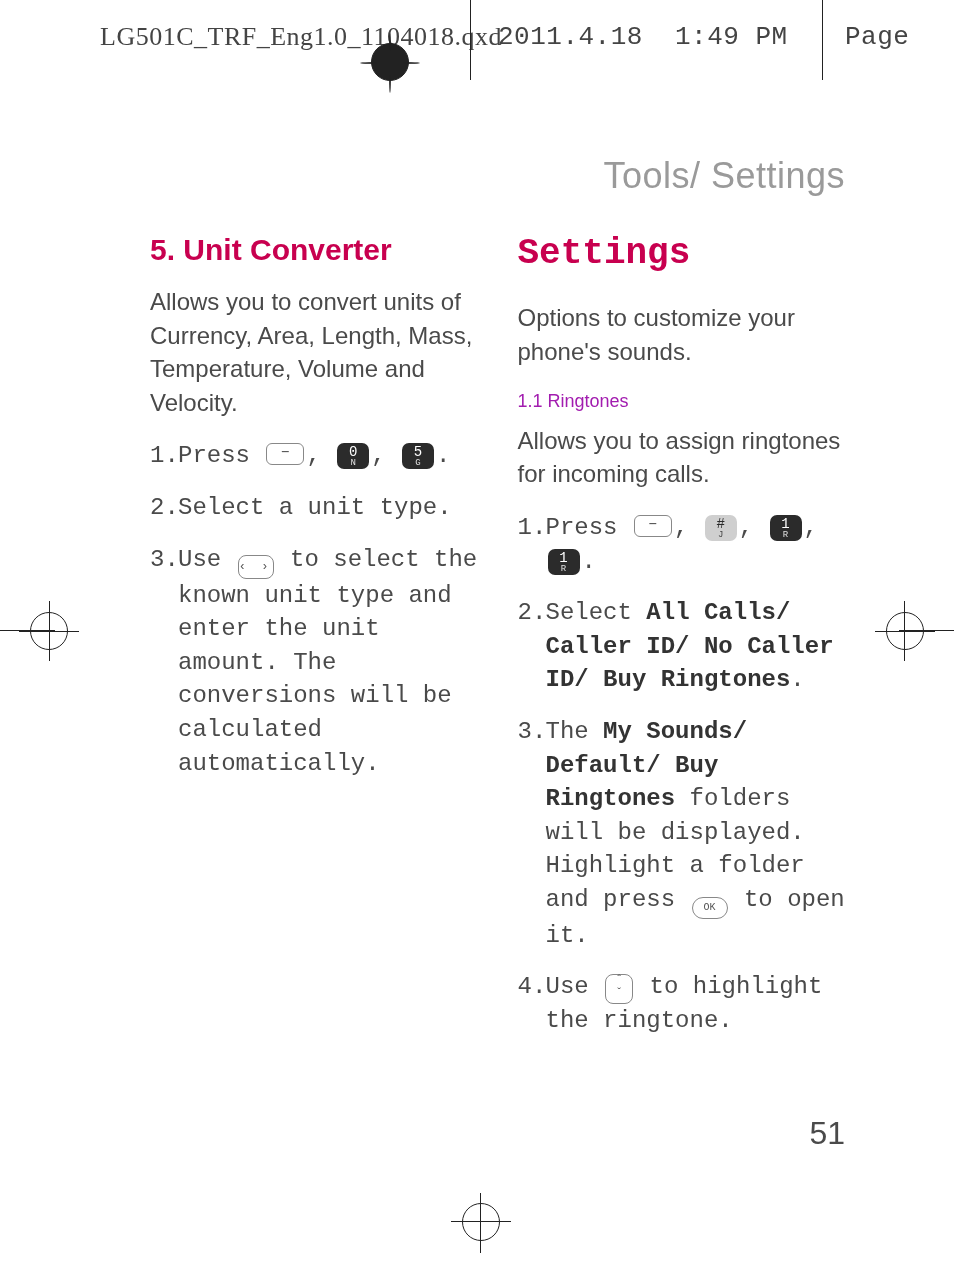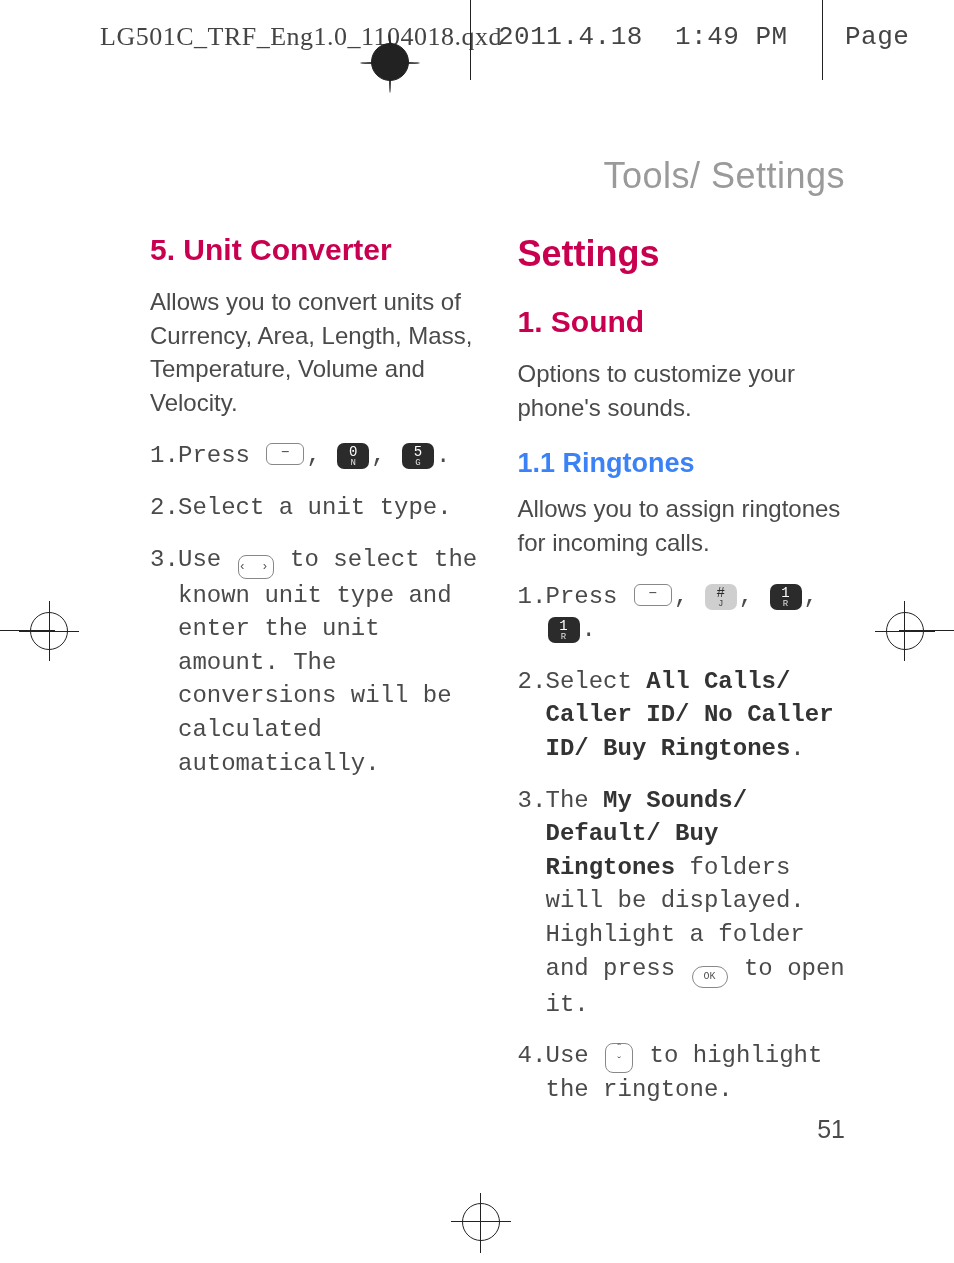--- a/index.html
+++ b/index.html
@@ -76,31 +76,32 @@
     font-size:24px;
     line-height:1.4;
     color:#4a4a4a;
   }
 
   h1.settings-major {
     font-size:36px;
     color:#c8004f;
     font-weight:600;
     margin:0 0 22px 0;
+    font-family:Liberation Mono, monospace;
   }
   h2.section {
     font-size:30px;
     color:#c8004f;
     font-weight:600;
     margin:0 0 14px 0;
   }
   h3.subsection {
-    font-size:27px;
-    color:#3b82f6;
-    font-weight:700;
+    font-size:18px;
+    color:#a21caf;
+    font-weight:400;
     margin:18px 0 10px 0;
   }
   p.blurb {
     margin:0 0 20px 0;
   }
   ol.steps {
     list-style:none;
     padding:0;
     margin:0;
     counter-reset: step;
@@ -170,21 +171,21 @@
   .key-nav-lr::after { content:"‹ ›"; letter-spacing:4px; }
   .key-nav-ud { width:26px; height:28px; line-height:13px; padding-top:0; }
   .key-nav-ud::after { content:"ˆ\A ˇ"; white-space:pre; }
   .key-ok { width:34px; height:20px; border-radius:12px; line-height:20px; font-size:10px; }
   .key-ok::after { content:"OK"; }
 
   .page-number {
     position:absolute;
     right:0;
     top:960px;
-    font-size:25px;
+    font-size:32px;
     color:#4a4a4a;
   }
 </style>
 </head>
 <body>
 
 <div class="header-strip">
   <span class="hdr-filename">LG501C_TRF_Eng1.0_1104018.qxd</span>
   <span class="hdr-date">2011.4.18</span>
   <span class="hdr-time">1:49 PM</span>
@@ -228,21 +229,20 @@
         <li>
           <span>Use </span>
           <span class="key-nav-lr"></span>
           <span> to select the known unit type and enter the unit amount. The conversions will be calculated automatically.</span>
         </li>
       </ol>
     </div>
 
     <div class="col">
       <h1 class="settings-major">Settings</h1>
-      <h2 class="section">1. Sound</h2>
       <p class="blurb">Options to customize your phone's sounds.</p>
       <h3 class="subsection">1.1 Ringtones</h3>
       <p class="blurb">Allows you to assign ringtones for incoming calls.</p>
       <ol class="steps">
         <li>
           <span>Press </span>
           <span class="key-soft"></span>,
           <span class="key-num light"><span>#</span><span class="sub">J</span></span>,
           <span class="key-num"><span>1</span><span class="sub">R</span></span>,
           <span class="key-num"><span>1</span><span class="sub">R</span></span><span>.</span>

